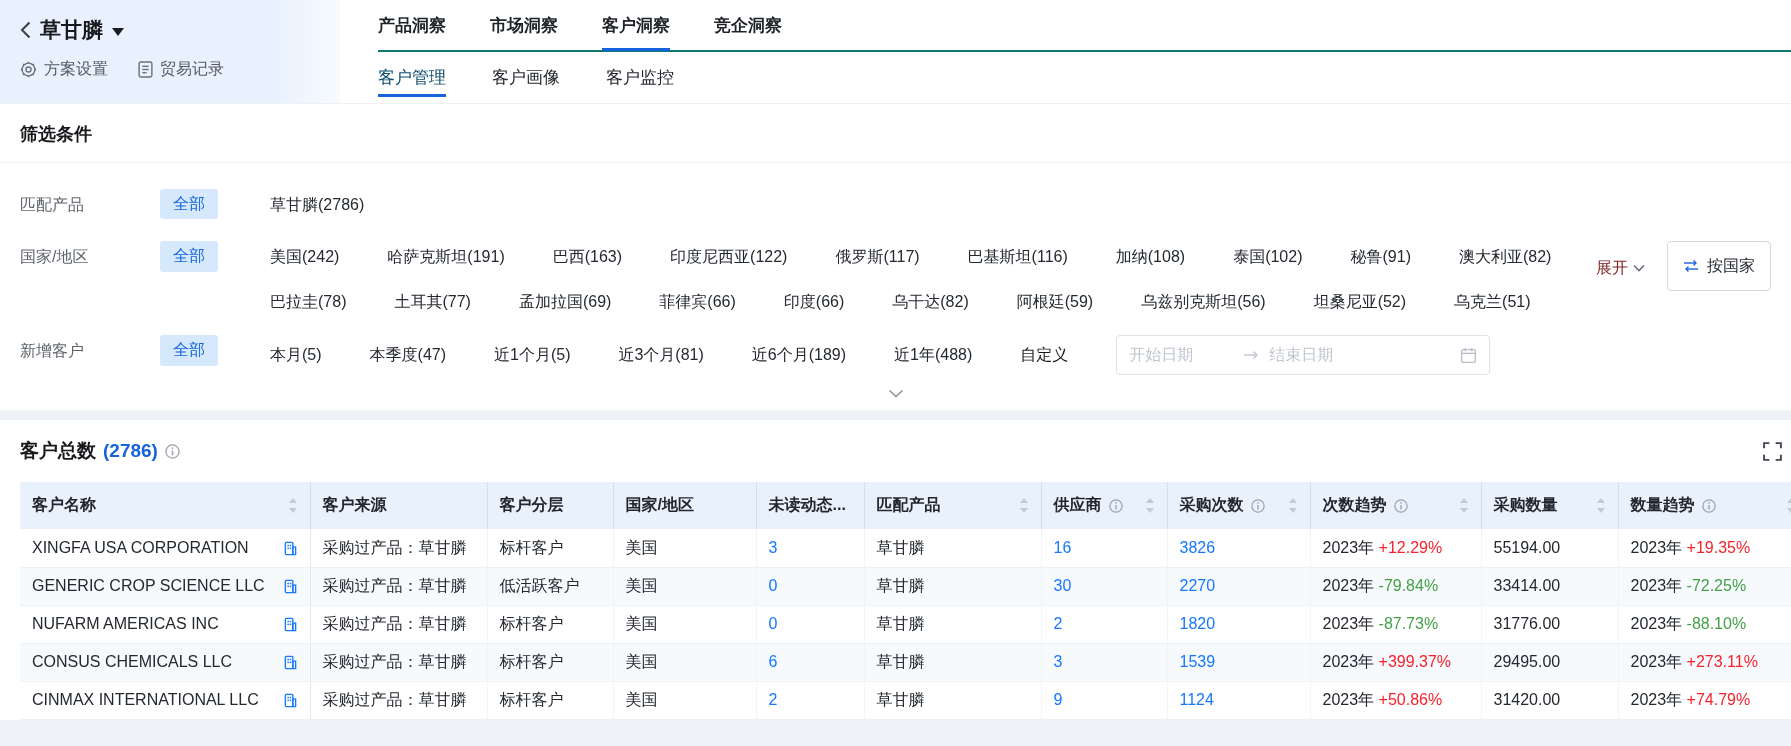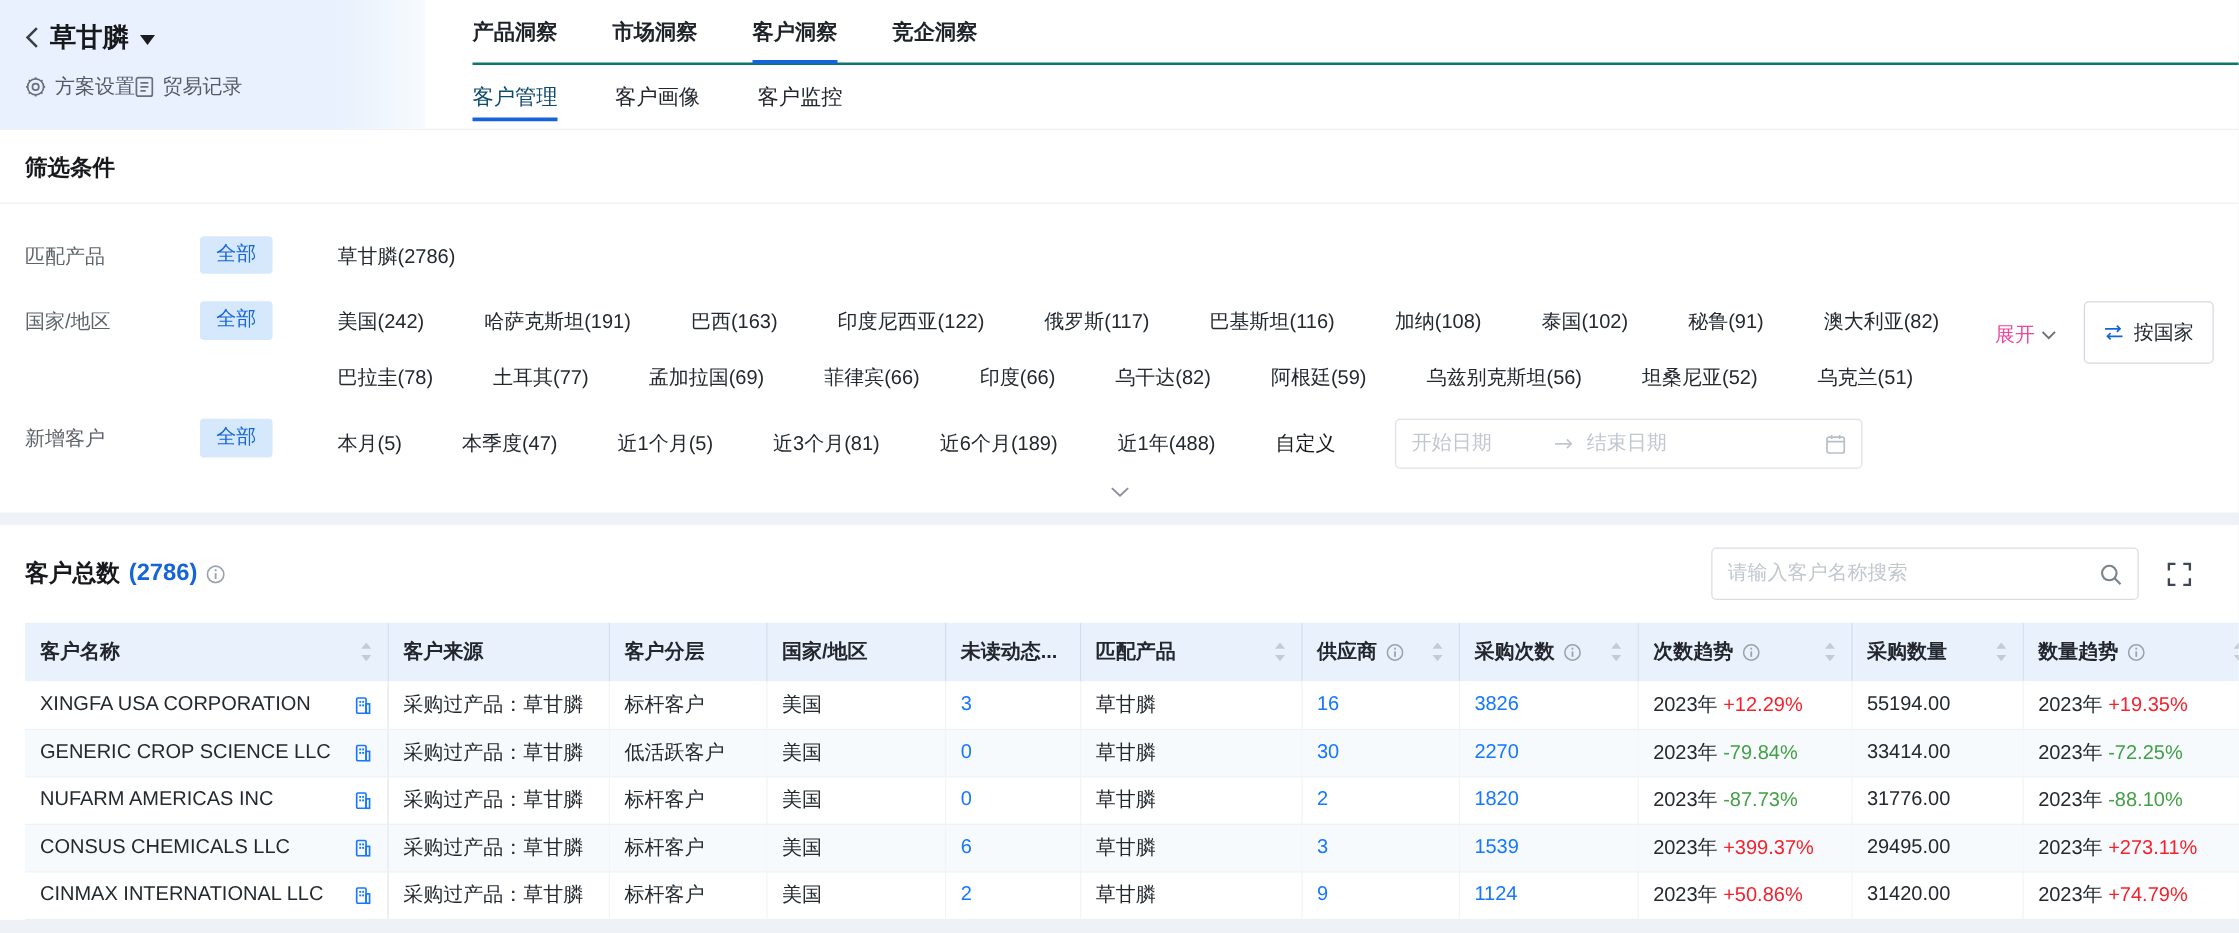--- a/index.html
+++ b/index.html
@@ -6,21 +6,21 @@
   html,body { width:1791px; height:746px; overflow:hidden; }
   body { background:#eef1f5; font-family:"Liberation Sans","DejaVu Sans",sans-serif; color:#24292f; font-size:16px; }
   svg { display:block; }
 
   
   .app-header { display:flex; background:#fff; height:104px; border-bottom:1px solid #eef0f2; }
   .header-left { flex:none; width:340px; background:linear-gradient(90deg,#e8f1fd 0%,#e8f1fd 80%,#f7fbfe 100%); padding:16px 0 0 20px; }
   .title-row { display:flex; align-items:center; gap:9px; cursor:pointer; }
   .page-title { font-size:21px; font-weight:bold; color:#17191c; }
   .caret-down { width:0; height:0; border-left:6px solid transparent; border-right:6px solid transparent; border-top:8px solid #1a1c1f; margin-top:3px; }
-  .header-actions { display:flex; margin-top:15px; }
+  .header-actions { display:flex; gap:30px; margin-top:15px; }
   .h-action { display:flex; align-items:center; gap:7px; color:#565b63; font-size:16px; cursor:pointer; }
 
   .header-right { flex:1; padding-left:38px; display:flex; flex-direction:column; }
   .main-tabs { display:flex; gap:44px; height:52px; align-items:stretch; border-bottom:2px solid #0f766e; }
   .main-tab { font-size:17px; font-weight:600; color:#1f2329; position:relative; display:flex; align-items:center; cursor:pointer; }
   .main-tab.active { font-weight:700; }
   .main-tab.active::after { content:""; position:absolute; left:0; right:0; bottom:-1px; height:3px; background:#1664dc; }
   .sub-tabs { display:flex; gap:46px; flex:1; align-items:stretch; }
   .sub-tab { font-size:17px; color:#23272d; position:relative; display:flex; align-items:center; cursor:pointer; }
   .sub-tab.active { color:#0c4a6e; }
@@ -31,35 +31,35 @@
   .filter-title { font-size:18px; font-weight:bold; color:#17191c; padding:0 20px 16px; }
   .filter-body { border-top:1px solid #f0f0f0; padding:4px 20px 0; }
   .filter-row { display:flex; align-items:flex-start; padding-top:22px; }
   .f-label { flex:none; width:140px; color:#5f646b; font-size:16px; padding-top:6px; }
   .chip { flex:none; background:#d6e8fb; color:#1664dc; font-size:16px; padding:6px 13px; border-radius:3px; margin-right:52px; cursor:pointer; line-height:1.15;text-align:center; }
   .opt-area { flex:1; min-width:0; }
   .opt-line { display:flex; flex-wrap:wrap; column-gap:48px; row-gap:18px; padding-top:6px; }
   .opt-line + .opt-line { margin-top:18px; }
   .opt { font-size:16px; color:#24292f; cursor:pointer; white-space:nowrap; }
   .row-controls { flex:none; display:flex; align-items:center; gap:22px; margin-left:24px; padding-top:0; }
-  .expand-link { display:flex; align-items:center; gap:5px; font-size:16px; color:#ec4899; cursor:pointer; padding-top:4px; }
+  .expand-link { display:flex; align-items:center; gap:5px; font-size:16px; color:#7f1d1d; cursor:pointer; padding-top:4px; }
   .btn-country { display:flex; align-items:center; gap:8px; border:1px solid #d4d9e0; background:#fff; border-radius:4px; height:50px; padding:0 15px; font-size:16px; color:#24292f; cursor:pointer; }
   .nc-line { display:flex; align-items:center; column-gap:48px; padding-top:0; }
   .nc-line .opt-line { padding-top:0; }
   .custom-opt { font-size:16px; color:#17191c; cursor:pointer; }
   .date-range { display:flex; align-items:center; gap:10px; border:1px solid #dde1e8; border-radius:4px; height:40px; width:374px; padding:0 12px; }
   .date-range input { border:none; outline:none; width:104px; font-size:16px; color:#333; font-family:inherit; }
   .date-range input::placeholder { color:#c1c6cf; }
   .cal-icon { margin-left:auto; }
   .collapse-bar { text-align:center; padding:14px 0 12px; cursor:pointer; }
   .collapse-bar svg { margin:0 auto; }
 
   
   .table-panel { background:#fff; margin-top:10px; padding:18px 0 0 20px; }
-  .table-head-row { display:flex; justify-content:space-between; align-items:center; margin-bottom:18px; padding-right:37px; }
+  .table-head-row { display:flex; justify-content:space-between; align-items:center; margin-bottom:18px; padding-right:8px; }
   .tp-title { display:flex; align-items:center; gap:7px; font-size:19px; font-weight:bold; color:#17191c; }
   .tp-count { color:#1664dc; }
   .search-wrap { display:flex; align-items:center; gap:22px; }
   .search-box { width:342px; height:42px; border:1px solid #d9dde3; border-radius:4px; display:flex; align-items:center; padding:0 12px; gap:8px; }
   .search-box input { border:none; outline:none; flex:1; font-size:16px; color:#333; font-family:inherit; }
   .search-box input::placeholder { color:#c1c6cf; }
   .expand-screen { cursor:pointer; }
 
   .table-wrap { width:1771px; overflow:hidden; }
   table { border-collapse:collapse; table-layout:fixed; width:1788px; }
@@ -254,29 +254,20 @@
       <span class="tp-count">(2786)</span>
       <span>
         <svg width="15" height="15" viewBox="0 0 16 16">
             <circle cx="8" cy="8" r="7" fill="none" stroke="#9aa3ad" stroke-width="1.4"></circle>
             <rect x="7.2" y="7" width="1.6" height="5" fill="#9aa3ad"></rect>
             <rect x="7.2" y="3.6" width="1.6" height="1.8" fill="#9aa3ad"></rect>
           </svg>
       </span>
     </div>
     <div class="search-wrap">
-      <div class="search-box">
-        <input placeholder="请输入客户名称搜索" style="">
-        <span>
-          <svg width="19" height="19" viewBox="0 0 18 18">
-              <circle cx="8" cy="8" r="5.5" fill="none" stroke="#7a828c" stroke-width="1.6"></circle>
-              <line x1="12.2" y1="12.2" x2="16.5" y2="16.5" stroke="#7a828c" stroke-width="1.6"></line>
-            </svg>
-        </span>
-      </div>
       <span class="expand-screen">
         <svg width="21" height="21" viewBox="0 0 20 20" fill="none" stroke="#3e4752" stroke-width="1.8">
             <path d="M7 2 H2 V7"></path>
             <path d="M13 2 H18 V7"></path>
             <path d="M7 18 H2 V13"></path>
             <path d="M13 18 H18 V13"></path>
           </svg>
       </span>
     </div>
   </div>

